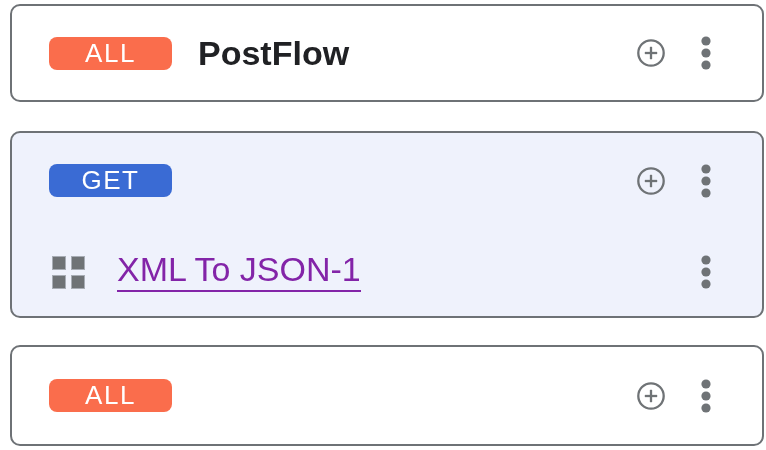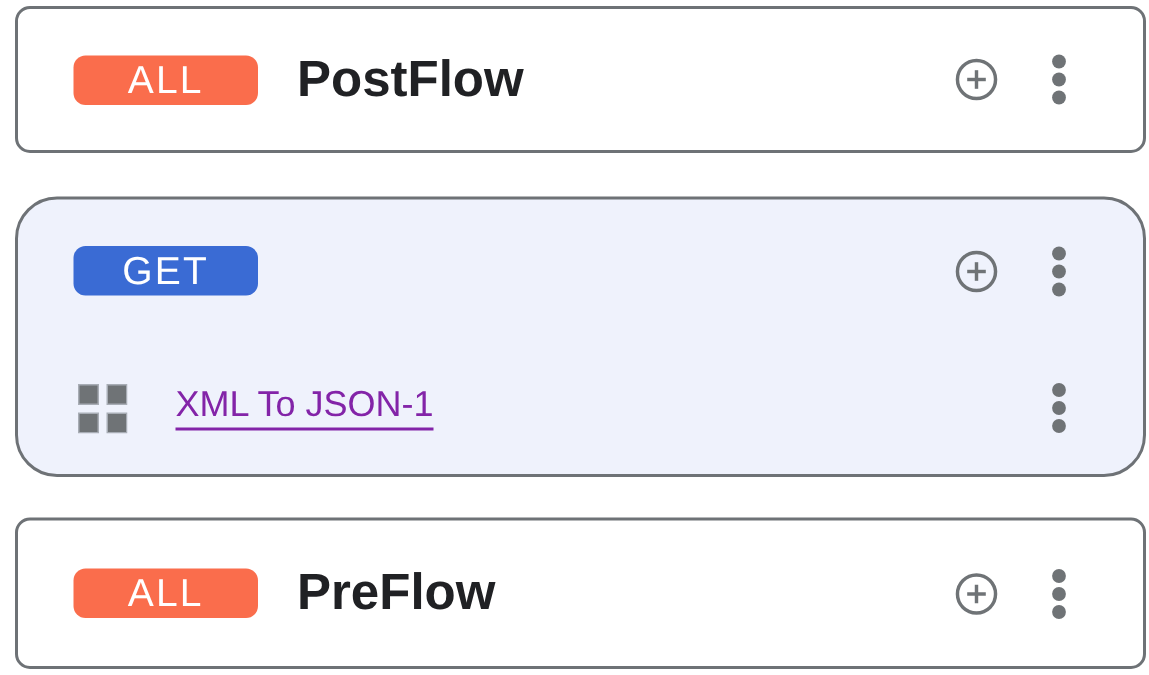--- a/index.html
+++ b/index.html
@@ -24,21 +24,21 @@
     width: 754px;
     background: #ffffff;
     border: 2px solid var(--border);
     border-radius: 10px;
     display: flex;
     flex-direction: column;
     justify-content: center;
   }
   .card.highlight { background: var(--card_highlight_bg); }
   .card-postflow { height: 98px; margin-bottom: 29px; }
-  .card-flow     { height: 187px; margin-bottom: 27px; justify-content: flex-start; border-radius: 28px; }
+  .card-flow     { height: 187px; margin-bottom: 27px; justify-content: flex-start; }
   .card-preflow  { height: 101px; }
   .row {
     display: flex;
     align-items: center;
     padding: 0 51px 0 37px;
     width: 100%;
   }
   .header-row { height: 94px; }
   .card-flow .header-row { height: 95px; flex: none; }
   .policy-row { height: 88px; padding-left: 40px; }
@@ -73,21 +73,21 @@
     cursor: pointer;
     display: inline-flex;
     align-items: center;
     justify-content: center;
     color: var(--icon);
   }
   .add-btn { margin-right: 35px; }
   .grid-icon { color: var(--icon); display: inline-flex; flex: none; }
   .policy-link {
     margin-left: 32px;
-    font-size: 24px;
+    font-size: 34px;
     font-weight: 400;
     color: var(--link);
     text-decoration: none;
     border-bottom: 2.5px solid var(--link);
     padding-bottom: 3px;
     line-height: 1.05;
     white-space: nowrap;
   }
 </style>
 </head>
@@ -164,21 +164,20 @@
             <circle cx="5" cy="29" r="4.6" fill="currentColor"></circle>
           </svg>
         </span>
       </button>
     </div>
   </section>
 
   <section class="card card-preflow">
     <div class="row header-row">
       <span class="badge badge-orange">ALL</span>
-      <span class="flow-title">PreFlow</span>
       <span class="spacer"></span>
       <button class="icon-btn add-btn">
         <span style="display:inline-flex;">
           <svg width="30" height="30" viewBox="0 0 30 30">
             <circle cx="15" cy="15" r="12.7" fill="none" stroke="currentColor" stroke-width="2.3"></circle>
             <line x1="8.8" y1="15" x2="21.2" y2="15" stroke="currentColor" stroke-width="2.3"></line>
             <line x1="15" y1="8.8" x2="15" y2="21.2" stroke="currentColor" stroke-width="2.3"></line>
           </svg>
         </span>
       </button>

